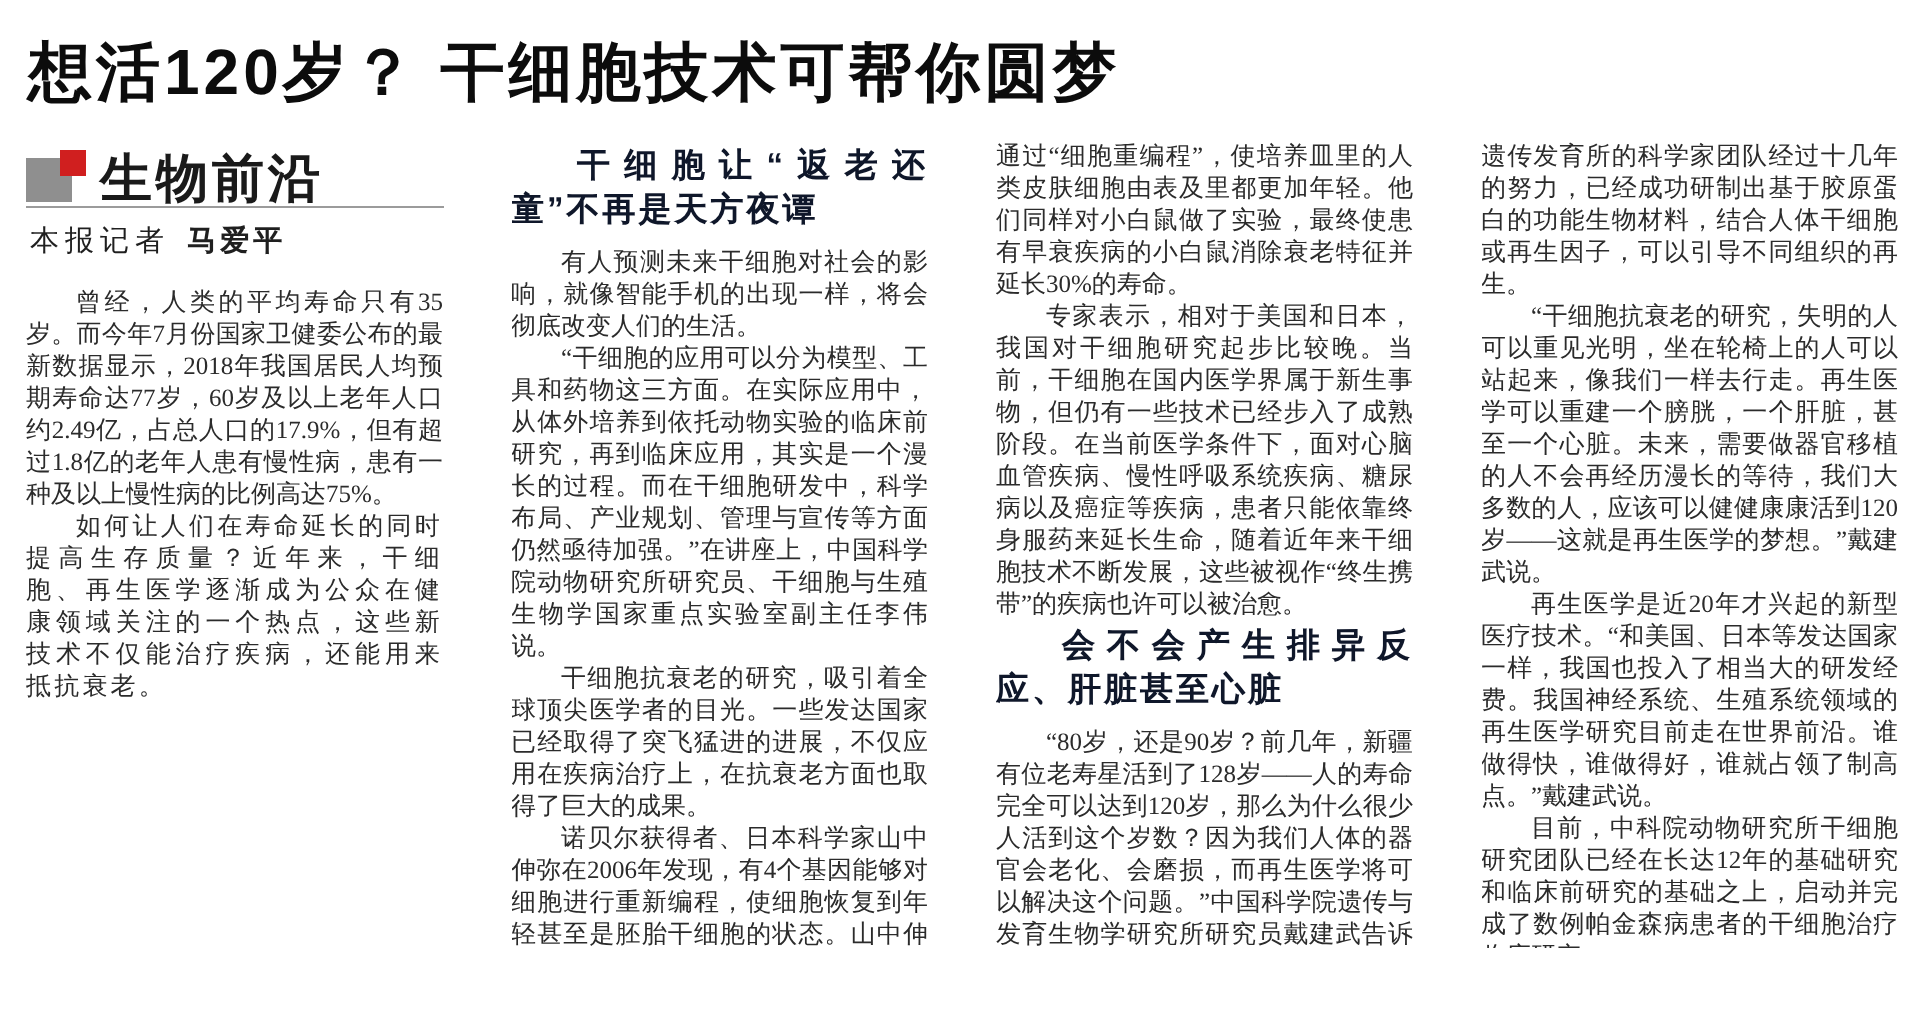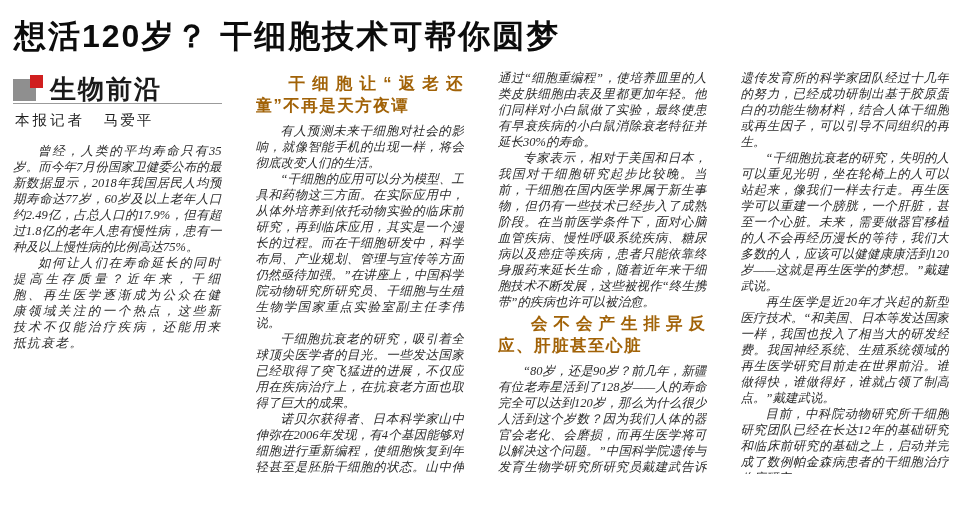--- a/index.html
+++ b/index.html
@@ -29,34 +29,33 @@
     height: 404px;
   }
   .col { flex: 1 1 0; overflow: hidden; }
   p.body {
     margin: 0;
     font-size: 12.5px;
     line-height: 16px;
     text-align: justify;
     text-indent: 2em;
     color: #2b2b2b;
-    font-style: italic;
   }
   p.cont { text-indent: 0; }
   p.loose { letter-spacing: 1.6px; }
   h2.sub {
     margin: 2px 0 7px 0;
     font-family: "Liberation Sans", "DejaVu Sans", sans-serif;
     font-weight: 700;
     font-size: 16.5px;
     line-height: 22px;
     letter-spacing: 1.5px;
     text-indent: 2em;
     text-align: justify;
-    color: #a16207;
+    color: #0f172a;
   }
   
   .section-header {
     position: relative;
     height: 33px;
     border-bottom: 1px solid #9b9b9b;
     margin-bottom: 4px;
   }
   .logo { position: absolute; left: 0; bottom: 2px; width: 34px; height: 30px; }
   .logo-gray { position: absolute; left: 0; bottom: 0; width: 23px; height: 22px; background: #8f8f8f; }
@@ -71,23 +70,23 @@
     color: #1a1a1a;
   }
   .byline {
     margin: 7px 0 13px 2px;
     font-size: 14.5px;
     letter-spacing: 3px;
     color: #1f1f1f;
     white-space: nowrap;
   }
   .byline .name {
-    font-weight: 400;
+    font-weight: 700;
     font-family: "Liberation Sans", "DejaVu Sans", sans-serif;
-    margin-left: 12px;
+    margin-left: 2px;
     letter-spacing: 2px;
   }
 </style>
 </head>
 <body>
 
 <div class="page">
 
   <h1 class="headline">想活120岁？ 干细胞技术可帮你圆梦</h1>
 

